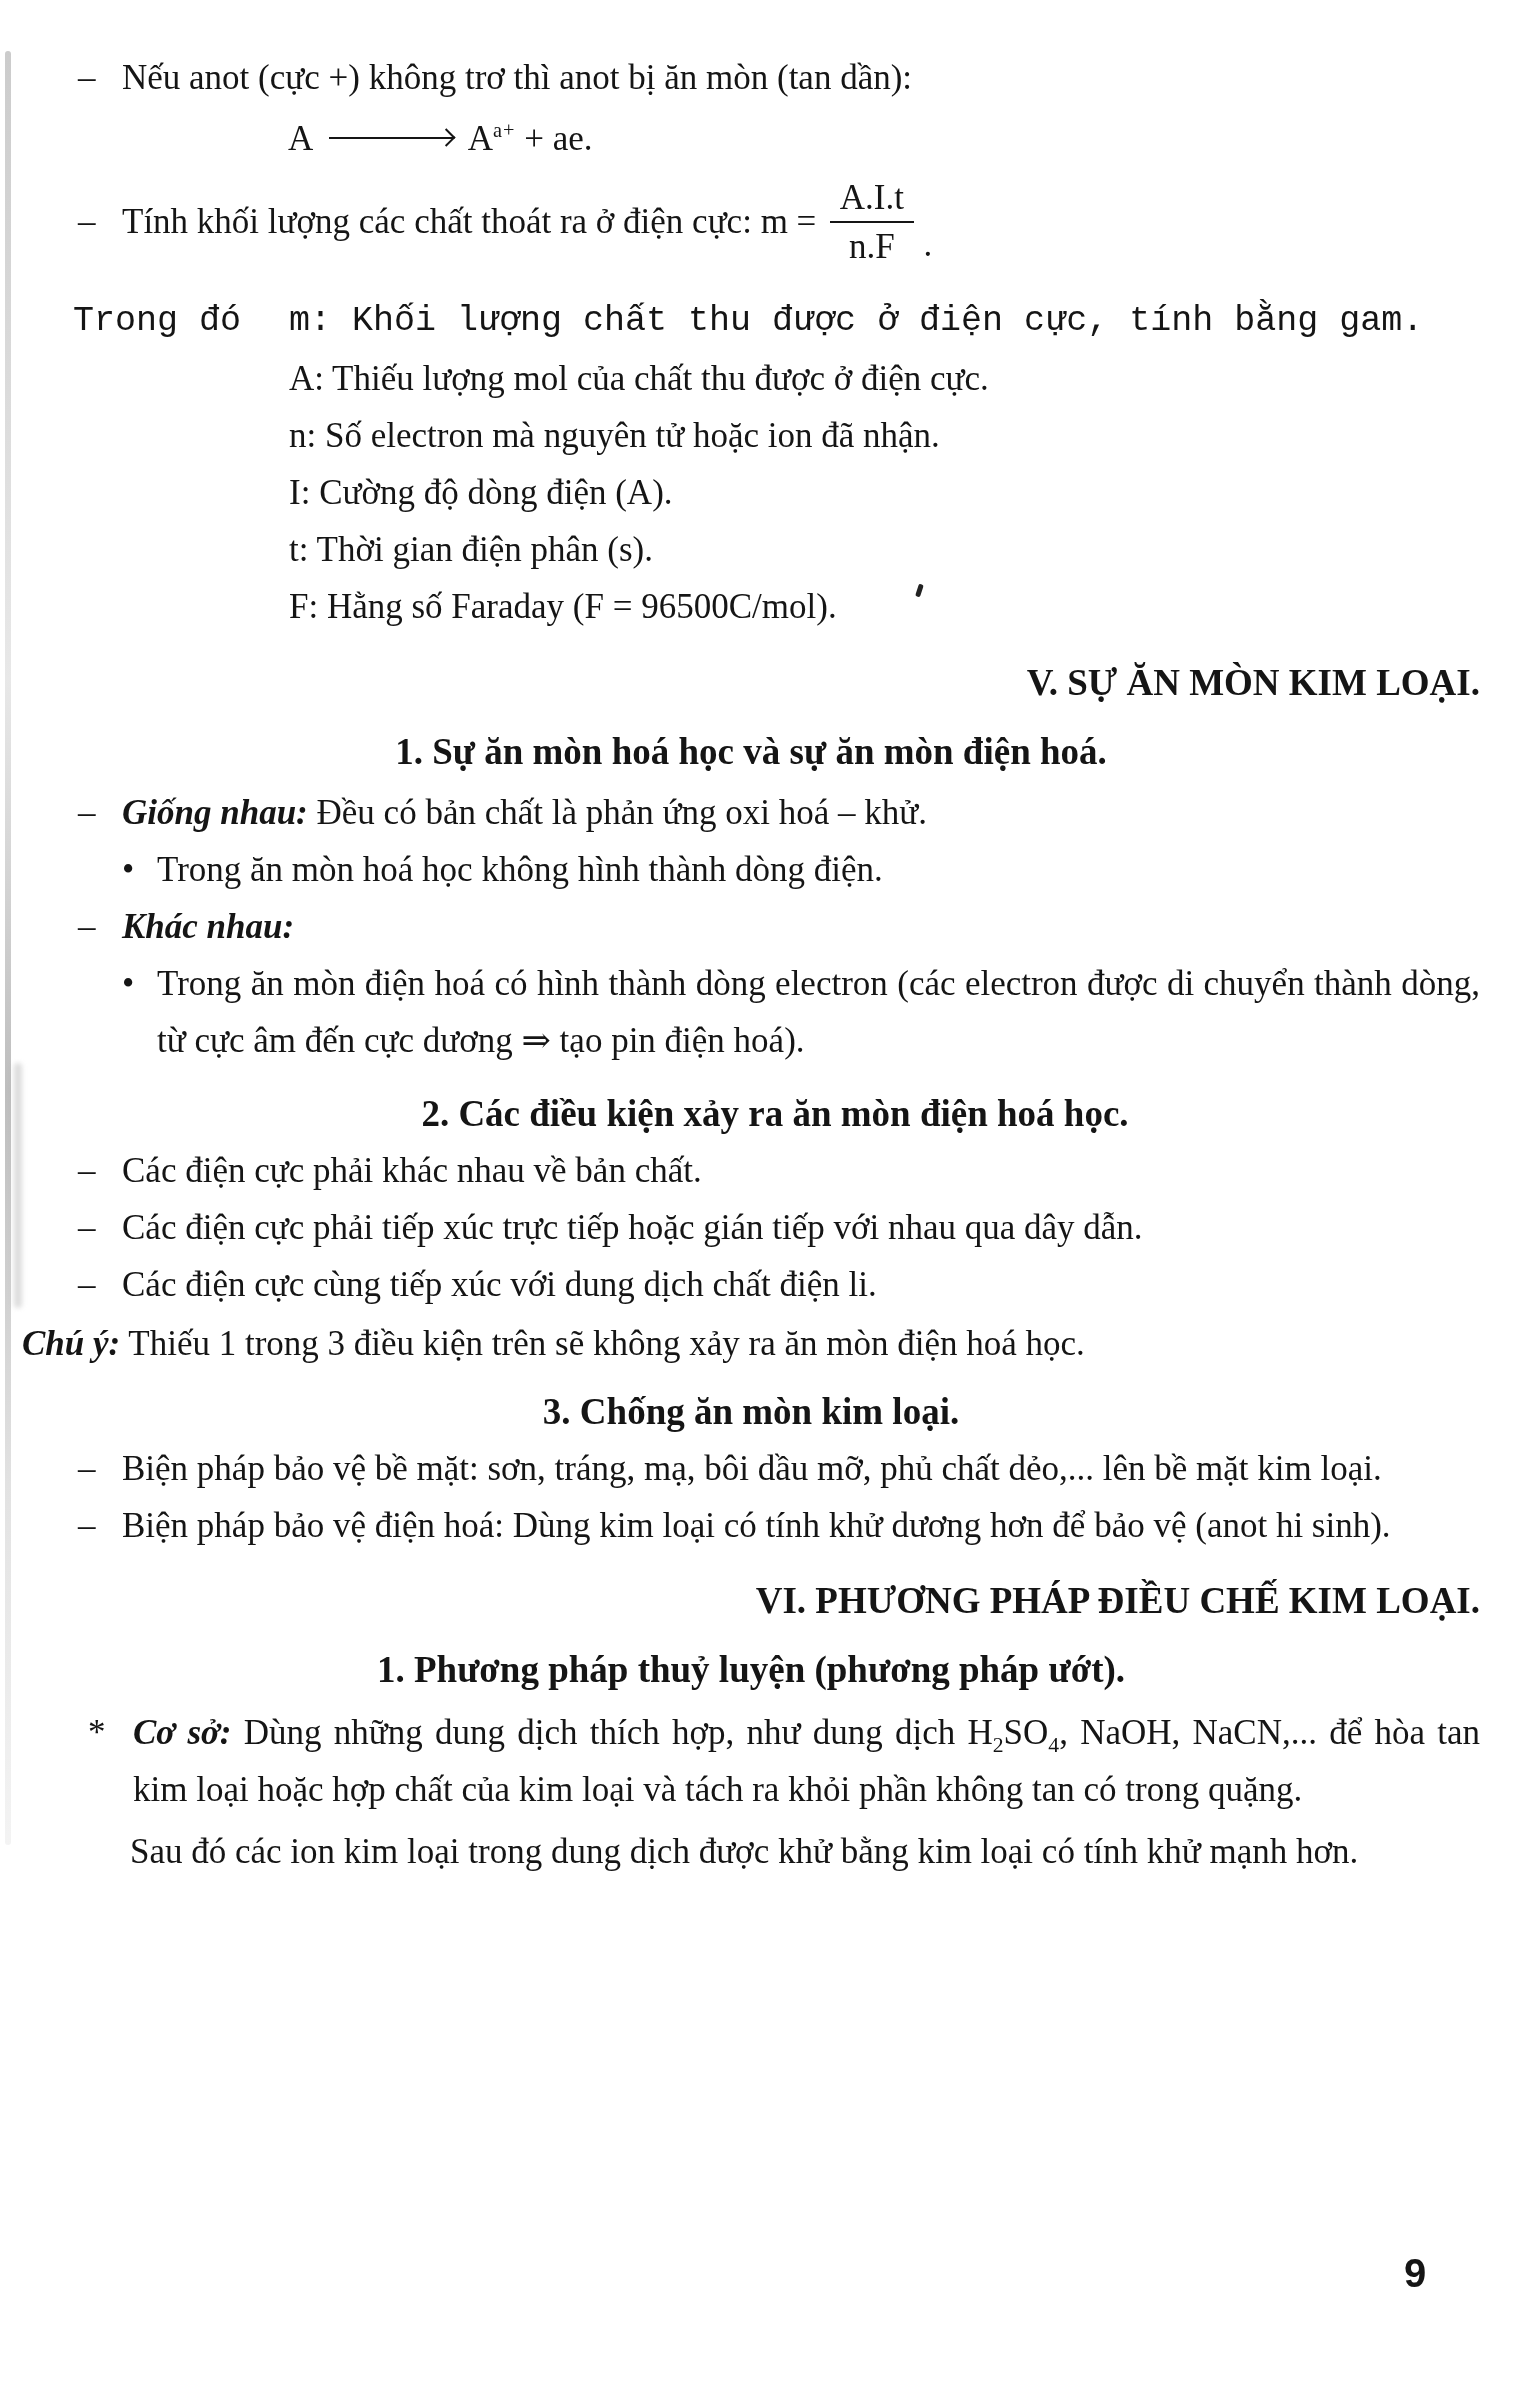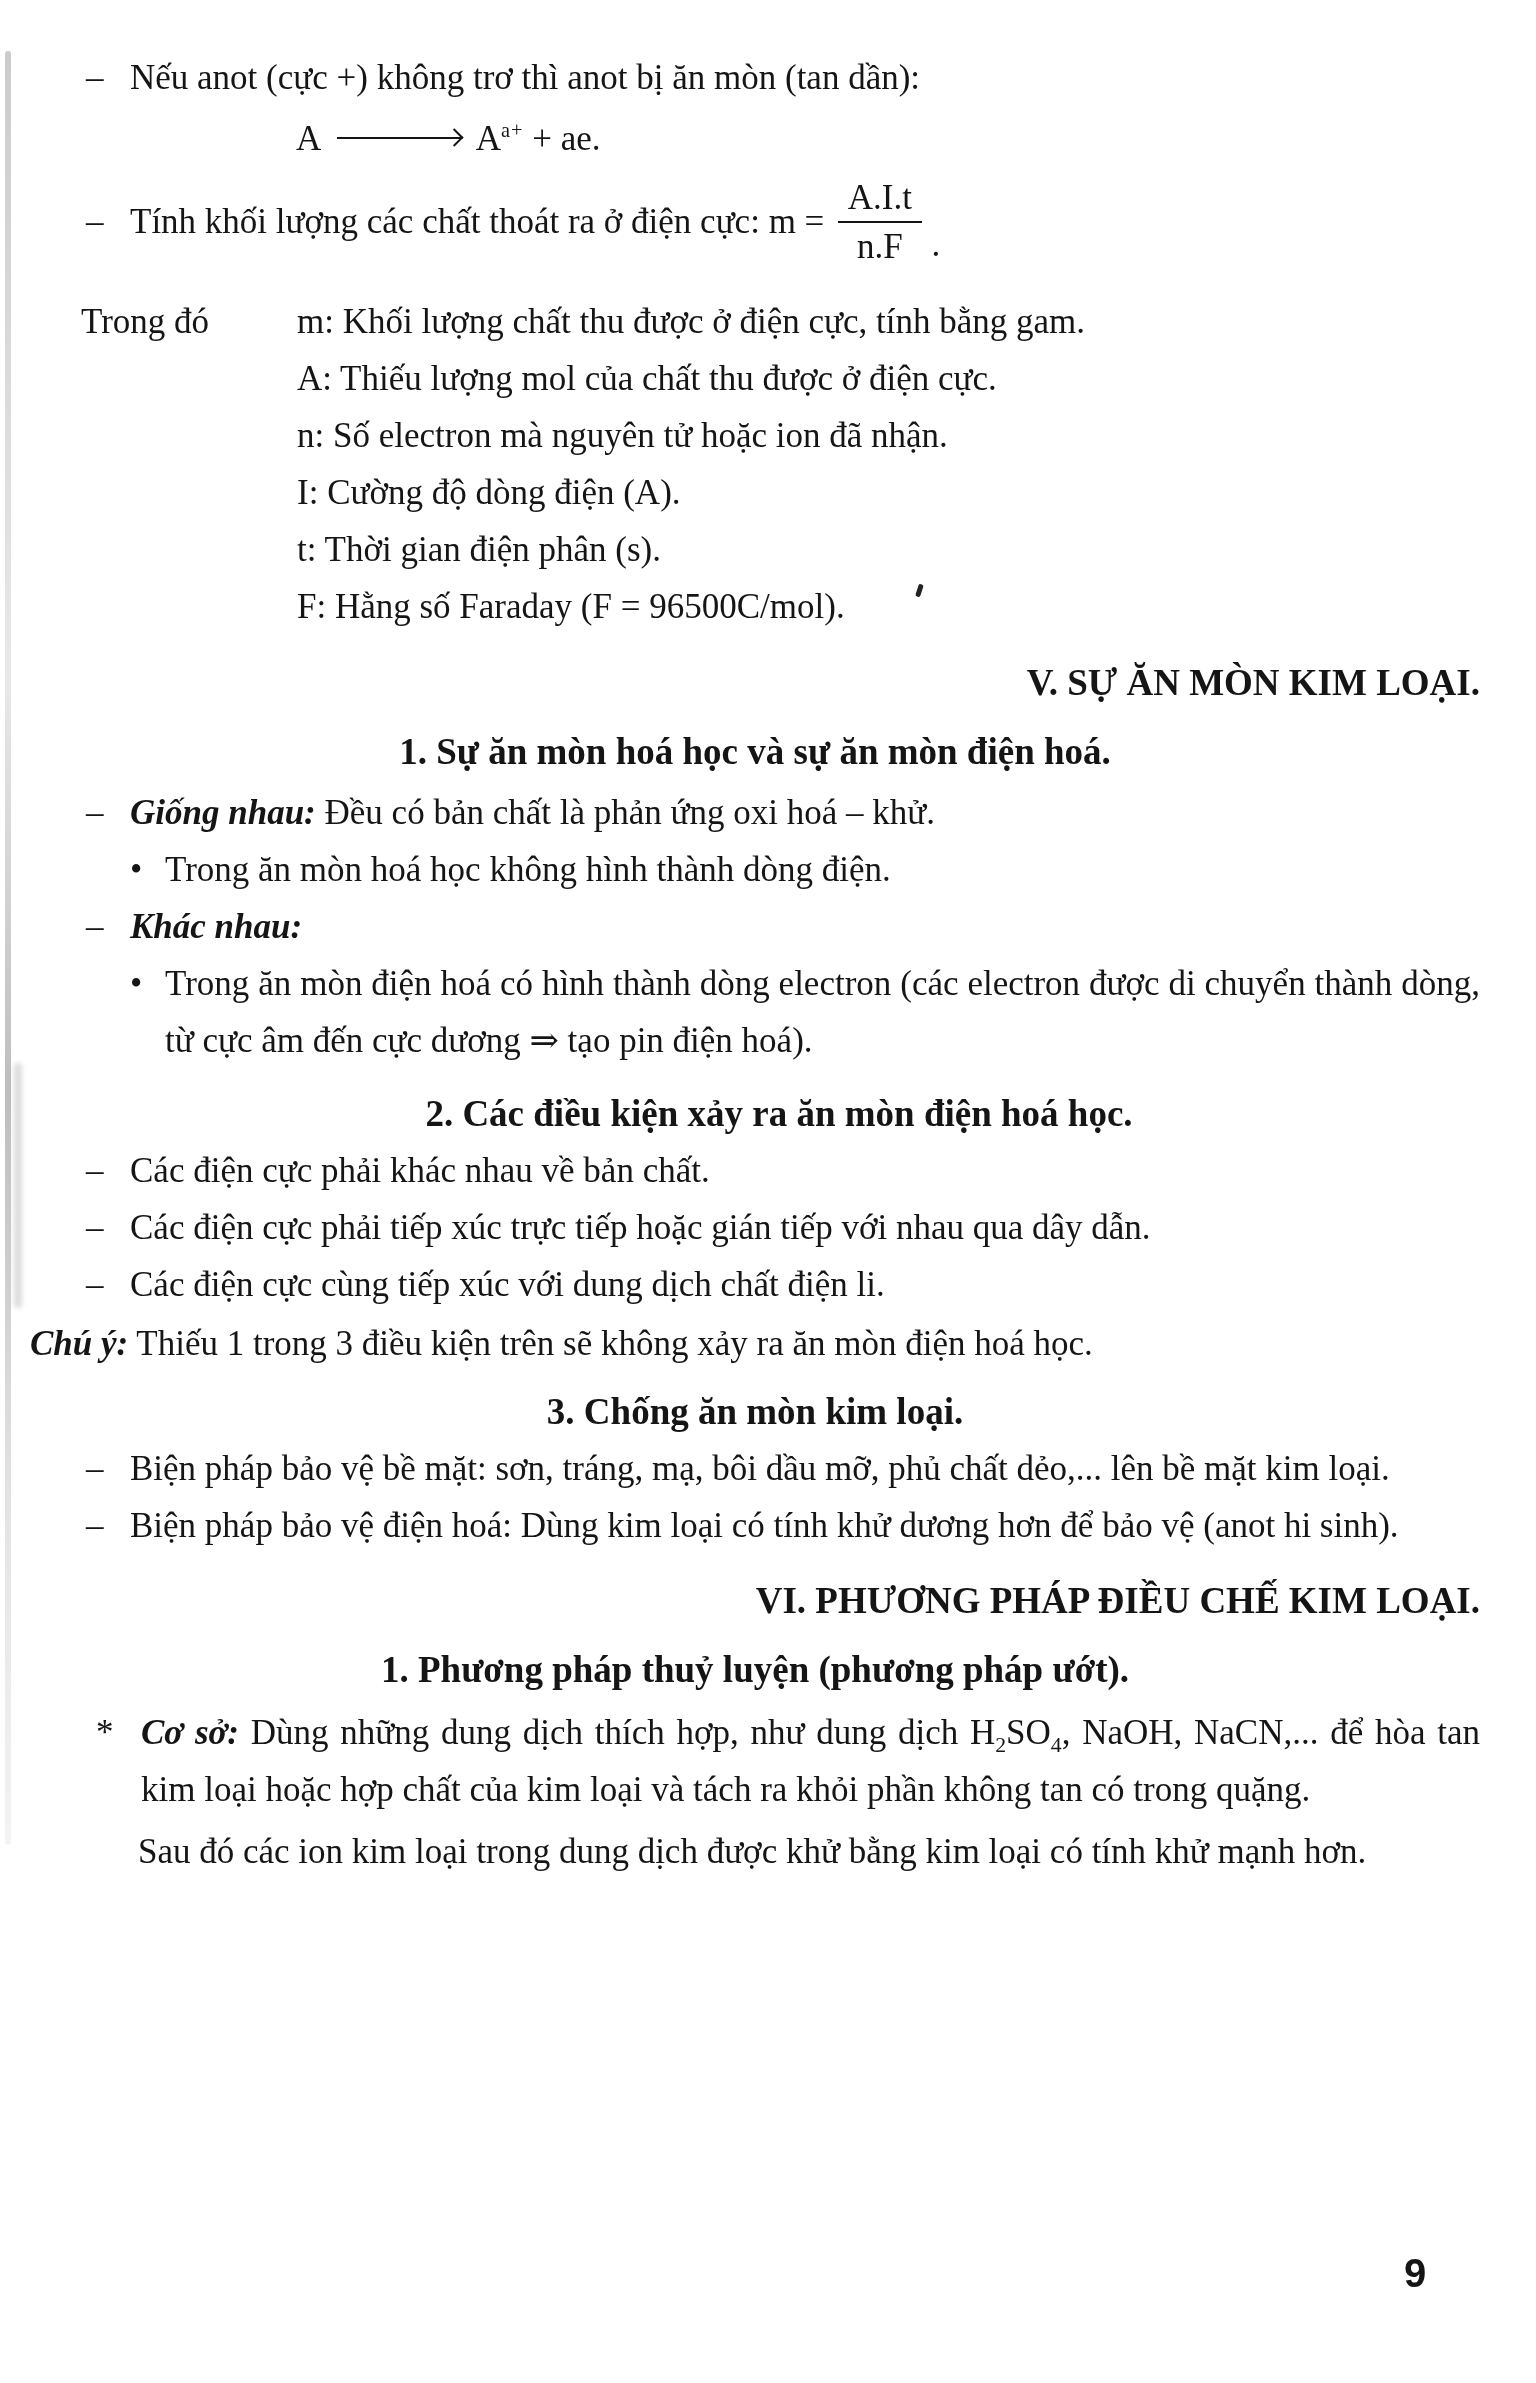--- a/index.html
+++ b/index.html
@@ -7,21 +7,21 @@
   .page {
     position:relative;
     width:1537px; height:2384px;
     margin:0 auto;
     background:#ffffff;
     color:#151515;
     font-family:"Liberation Serif","DejaVu Serif",serif;
     font-size:35px;
     line-height:57px;
     box-sizing:border-box;
-    padding:49px 57px 0 30px;
+    padding:49px 57px 0 22px;
     overflow:hidden;
   }
   .p { margin:0; text-align:justify; }
   
   .dash { margin-left:56px; padding-left:44px; }
   .dash > .mk { display:inline-block; width:44px; margin-left:-44px; text-indent:0; }
   .bullet { margin-left:100px; padding-left:35px; }
   .bullet > .mk { display:inline-block; width:35px; margin-left:-35px; }
   .star { margin-left:66px; padding-left:45px; margin-top:5.9px; }
   .star > .mk { display:inline-block; width:45px; margin-left:-45px; }
@@ -48,21 +48,21 @@
   
   .massline { margin-top:9.8px; }
   .frac {
     display:inline-block; vertical-align:middle; text-align:center;
     margin:0 9.8px 5.9px 13.7px; line-height:1.18;
   }
   .frac .num { display:block; border-bottom:2.9px solid #151515; padding:0 9.8px 2.9px; }
   .frac .den { display:block; padding-top:2.9px; }
   .afterfrac { vertical-align:bottom; }
   
-  .whererow { margin:19.6px 0 0 51px; text-align:left; }
+  .whererow { margin:19.6px 0 0 51px; text-align:left;font-family:Liberation Mono, monospace; }
   .wlabel { display:inline-block; width:216px; }
   .defline { margin:0 0 0 267px; text-align:left; }
   .cont { margin-left:108px; margin-top:5.9px; }
   .note { margin-top:2px; }
   .g4 { margin-top:3.9px; }
   
   .pageno {
     position:absolute; left:1404px; top:2250px;
     font-family:"Liberation Sans","DejaVu Sans",sans-serif;
     font-weight:bold; font-size:40px; line-height:47px;

